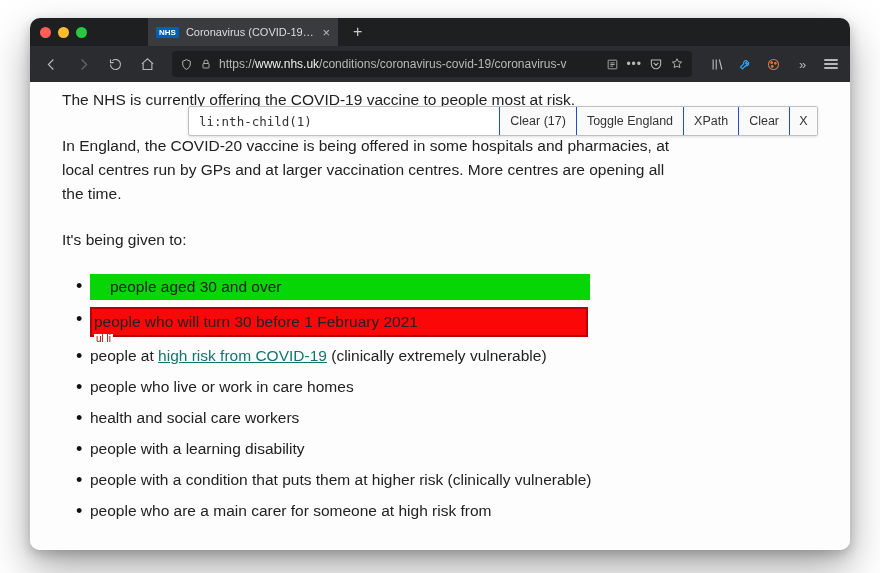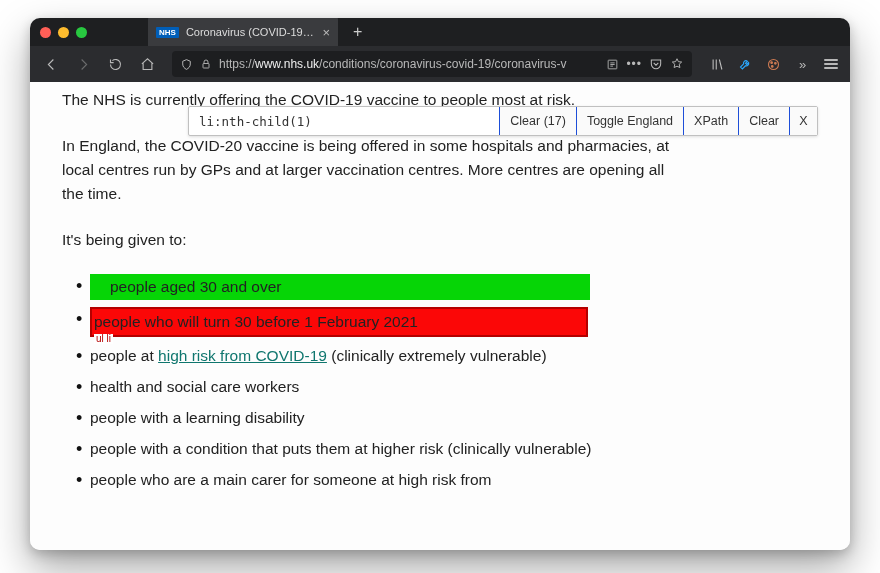--- a/index.html
+++ b/index.html
@@ -241,20 +241,21 @@
         </li>
         <li>
           <span class="hl-red">
             <span>people who will turn 30 before 1 February 2021</span>
             <span class="tiny-lbl">ul li</span>
           </span>
         </li>
         <li>
           <span>people at </span><a href="#" class="lnk">high risk from COVID-19</a><span> (clinically extremely vulnerable)</span>
         </li>
+        <li><span>people who live or work in care homes</span></li>
         <li><span>health and social care workers</span></li>
         <li><span>people with a learning disability</span></li>
         <li><span>people with a condition that puts them at higher risk (clinically vulnerable)</span></li>
         <li><span>people who are a main carer for someone at high risk from</span></li>
       </ul>
     </div>
   </div>
 </div>
 
 </body></html>

